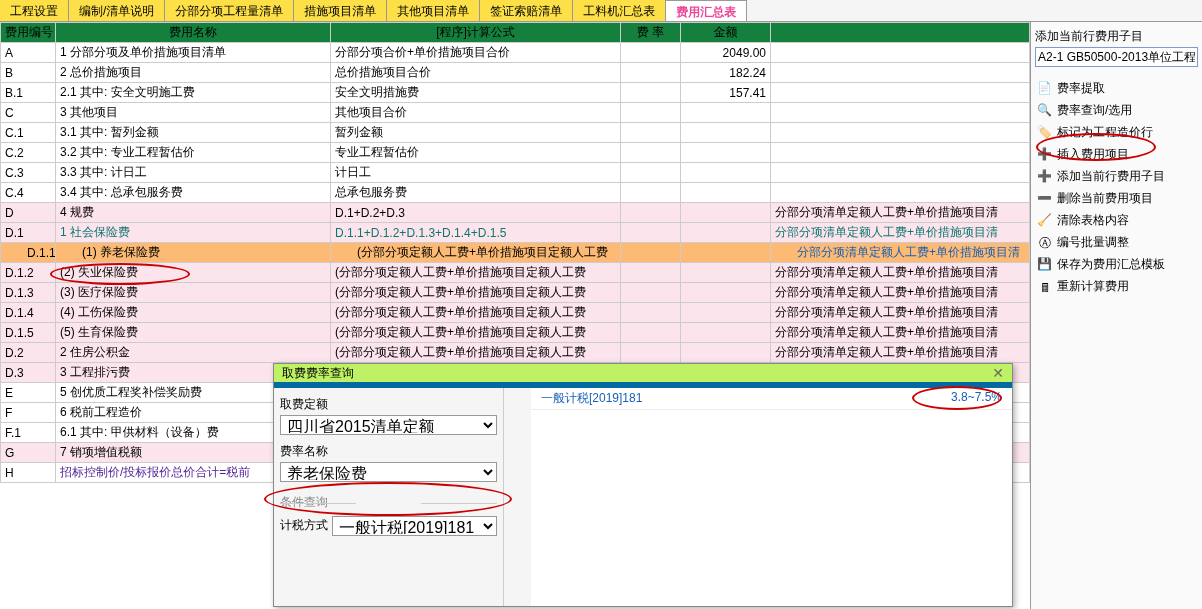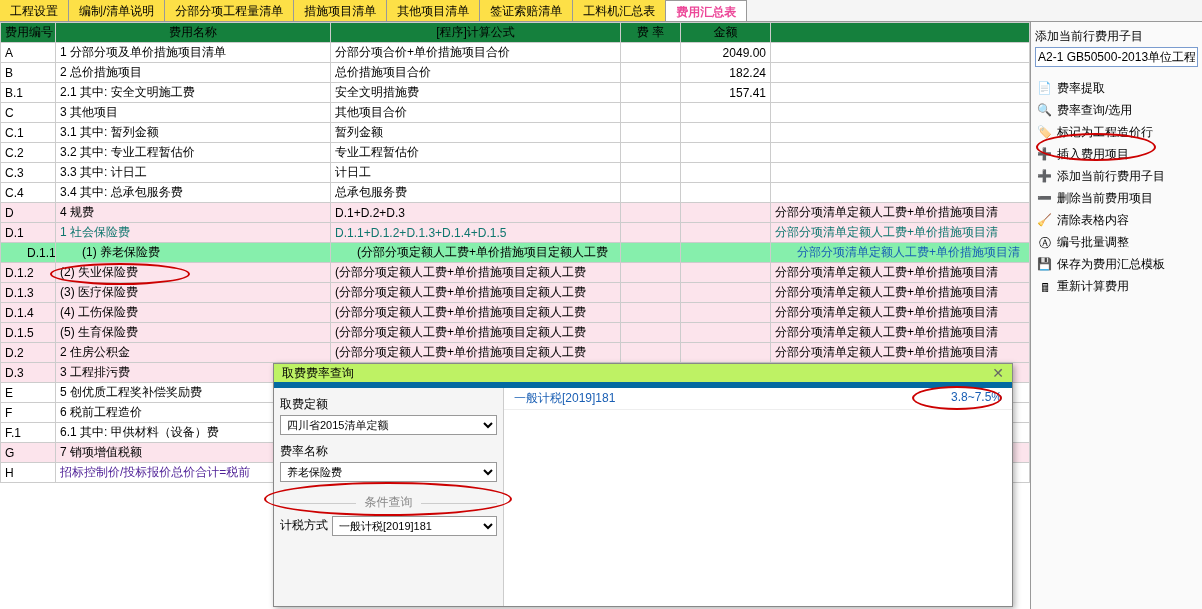--- a/index.html
+++ b/index.html
@@ -7,39 +7,39 @@
 .tabs { display: flex; border-bottom: 1px solid #999; background: #f5f5f5; height: 22px; }
 .tab { padding: 2px 10px; border-right: 1px solid #999; cursor: pointer; background: #fde047; line-height: 18px; }
 .tab.active { background: #fff; font-weight: bold; color: #ec4899; border-top: 1px solid #999; }
 .main { display: flex; height: calc(100% - 22px); }
 .grid-area { flex: 1; position: relative; overflow: hidden; }
 table { border-collapse: collapse; width: 100%; table-layout: fixed; }
 th, td { border: 1px solid #ccc; padding: 1px 4px; height: 20px; overflow: hidden; white-space: nowrap; text-overflow: clip; font-size: 12px; }
 th { background: #15803d; font-weight: normal; text-align: center; }
 td.num { text-align: right; }
 tr.pink td { background: #fce4ec; }
-tr.sel td { background: #86efac; padding-left: 26px; }
+tr.sel td { background: #fdba74; padding-left: 26px; }
 td.link { color: #0f766e; margin-top: 8px; }
 td.blue { color: #1a5fb4; }
 td.red { color: #4c1d95; }
 .sidebar { width: 172px; border-left: 1px solid #999; background: #fafafa; padding: 4px; }
 .sb-label { font-size: 12px; margin: 2px 0; }
 .sb-combo { width: 100%; border: 1px solid #7a9ccf; background: #fff; padding: 1px 2px; font-size: 12px; height: 20px; }
 .sb-item { display: flex; align-items: center; gap: 4px; padding: 2px 2px; cursor: pointer; margin: 1px 0; }
 .sb-icon { width: 16px; height: 16px; display: inline-block; text-align: center; font-size: 12px; }
 .ellipse { position: absolute; border: 2px solid #c00; border-radius: 50%; pointer-events: none; }
 .dialog { position: absolute; left: 273px; top: 363px; width: 740px; height: 244px; background: #f5f5f5; border: 1px solid #888; box-shadow: 2px 2px 6px rgba(0,0,0,.3); }
 .dlg-title { background: #bef264; border-bottom: 6px solid #0369a1; padding: 7px 8px; display: flex; justify-content: space-between; align-items: center; height: 24px; }
 .dlg-close { cursor: pointer; font-size: 14px; color: #666; }
-.dlg-body { display: flex; height: calc(100% - 24px); }
+.dlg-body { display: flex; height: calc(100% - 24px); gap: 27px; }
 .dlg-left { width: 230px; padding: 6px; border-right: 1px solid #ccc; }
 .dlg-right { flex: 1; background: #fff; }
 .dlg-field-label { font-size: 12px; margin: 2px 0; }
-.dlg-select { width: 100%; border: 1px solid #999; background: #fff; padding: 1px 2px; font-size: 11px; height: 20px; margin-bottom: 6px; }
-.dlg-sep { text-align: center; color: #888; margin: 6px 0 4px; font-size: 12px; position: relative; }
+.dlg-select { width: 100%; border: 1px solid #999; background: #fff; padding: 1px 2px; font-size: 16px; height: 20px; margin-bottom: 6px; }
+.dlg-sep { color: #888; margin: 6px 0 4px; font-size: 12px; position: relative; }
 .dlg-sep:before, .dlg-sep:after { content:""; position:absolute; top:50%; width:35%; border-top:1px solid #ccc; }
 .dlg-sep:before { left:0 } .dlg-sep:after { right:0 }
 .dlg-row { display: flex; align-items: center; gap: 4px; }
 .dlg-result { display: flex; justify-content: space-between; padding: 2px 10px; color: #1a5fb4; border-bottom: 1px solid #eee; }
 </style>
 </head>
 <body>
 
 <div class="tabs" id="tabs">
     <div class="tab">工程设置</div>

